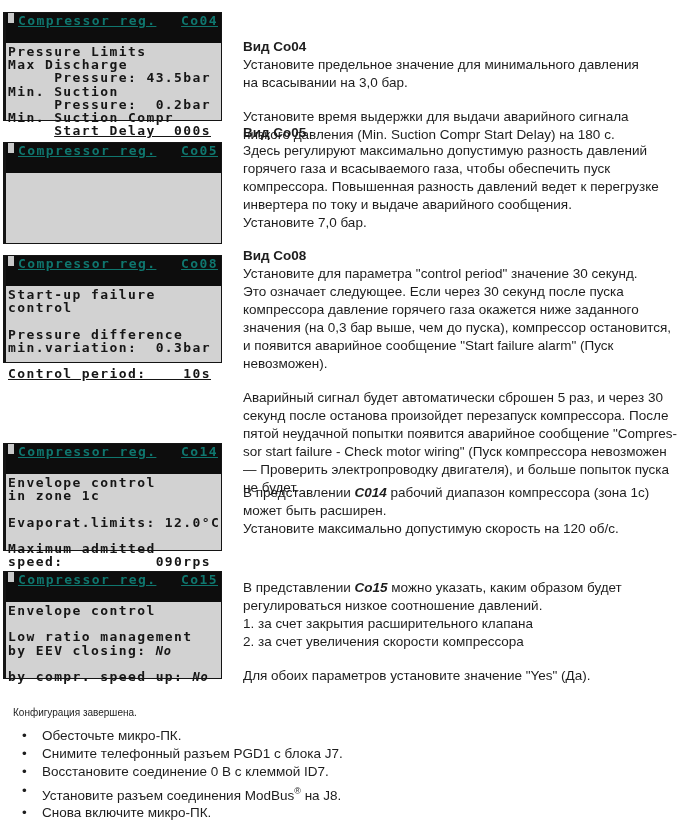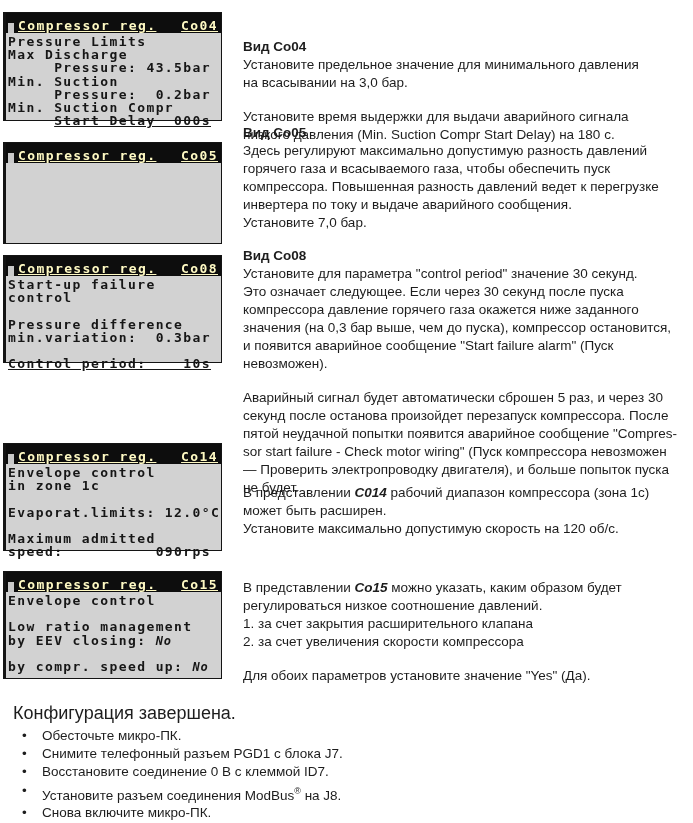--- a/index.html
+++ b/index.html
@@ -8,22 +8,22 @@
     font-family:"Liberation Sans",sans-serif;color:#1d1d1d;overflow:hidden;
   }
 
   
   .lcd{
     position:absolute;left:3px;width:219px;box-sizing:border-box;
     background:#d2d2d2;border:1px solid #141414;border-left:3px solid #141414;
     font-family:"DejaVu Sans Mono",monospace;font-weight:bold;color:#161616;
   }
   .lcd-title{
-    position:relative;display:flex;align-items:flex-end;
-    background:#0d0d0d;color:#fef9c3;height:20px;
+    position:relative;display:flex;align-items:flex-start;
+    background:#0d0d0d;color:#0f766e;height:30px;
     font-size:13px;letter-spacing:1.4px;padding:0 3px 0 2px;white-space:pre;
   }
   .lcd-title .notch{width:6px;height:10px;background:#c9c9c9;margin-right:4px;flex:0 0 auto;}
   .lcd-title .t-left{margin-right:auto;text-decoration:underline;}
   .lcd-title .t-right{text-decoration:underline;}
   .lcd-body{padding:2px 6px 0 2px;font-size:13px;letter-spacing:1.4px;line-height:13.2px;}
   .lcd-line{height:13.2px;white-space:pre;overflow:visible;}
   .lcd-line .u{text-decoration:underline;text-align:center;}
   .lcd-line .big{font-size:12px;letter-spacing:0.8px;font-style:italic;}
   .s1{top:12px;height:109px;}
@@ -39,21 +39,21 @@
   .para + .para{margin-top:16px;}
   .para .b{font-weight:bold;font-style:italic;}
   .sup{font-size:9px;vertical-align:super;}
   .d1{top:17px;margin-top:21px;}
   .d2{top:124px;}
   .d3{top:247px;}
   .d4{top:484px;}
   .d5{top:579px;}
 
   
-  .footer-intro{position:absolute;left:13px;top:704px;font-size:18px;line-height:18px;white-space:pre;}
+  .footer-intro{position:absolute;left:13px;top:704px;font-size:10px;line-height:18px;white-space:pre;}
   .bullets{position:absolute;left:13px;top:727px;font-size:13.5px;}
   .bullet{display:flex;line-height:18.2px;}
   .bullet .dot{flex:0 0 29px;text-indent:9px;}
   .bullet .btext{white-space:pre;}
 </style>
 </head>
 <body>
 
 <div class="page">
 

